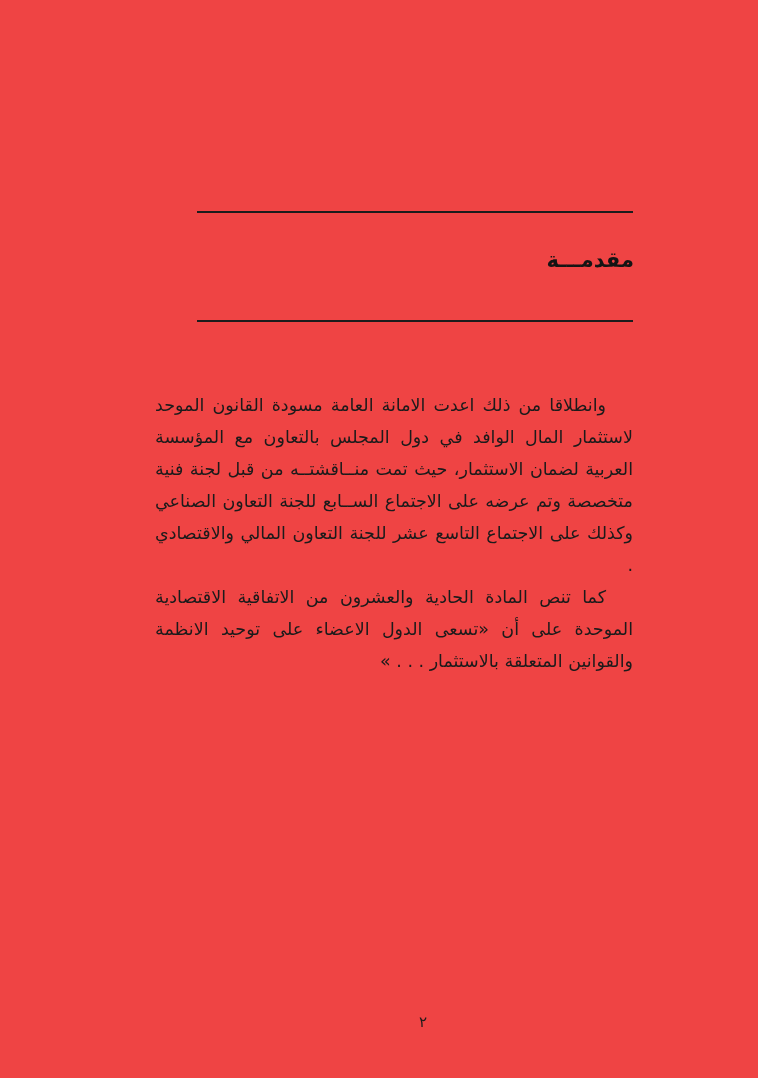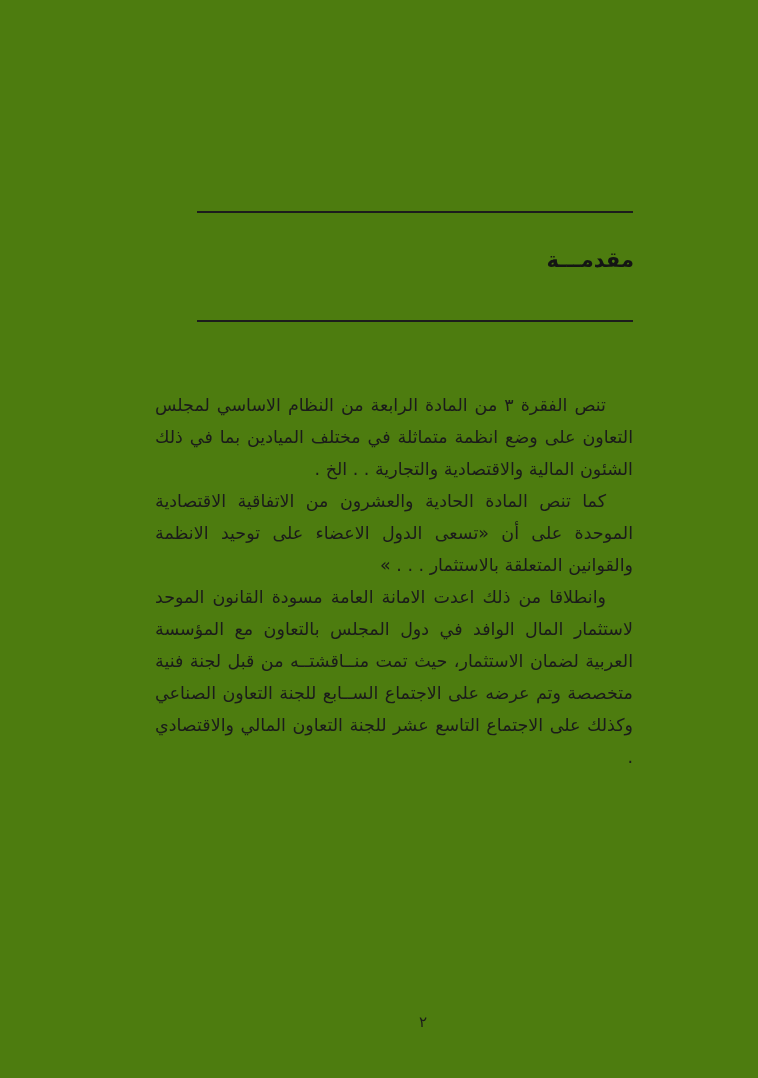--- a/index.html
+++ b/index.html
@@ -4,21 +4,21 @@
 <style>
   html, body {
     margin: 0;
     padding: 0;
     background: #ffffff;
   }
   .page {
     position: relative;
     width: 758px;
     height: 1078px;
-    background: #4d7c0f;
+    background: #ef4444;
     font-family: "DejaVu Sans", sans-serif;
     color: #1b1b1b;
     overflow: hidden;
     direction: rtl;
   }
   .rule {
     position: absolute;
     left: 197px;
     width: 436px;
     height: 2px;
@@ -67,20 +67,19 @@
 
 <div class="page">
 
   <div class="rule rule-top"></div>
 
   <h1 class="title">مقدمـــة</h1>
 
   <div class="rule rule-bottom"></div>
 
   <div class="body-text">
-    <p>تنص الفقرة ٣ من المادة الرابعة من النظام الاساسي لمجلس التعاون على وضع انظمة متماثلة في مختلف الميادين بما في ذلك الشئون المالية والاقتصادية والتجارية . . الخ .</p>
+    <p>وانطلاقا من ذلك اعدت الامانة العامة مسودة القانون الموحد لاستثمار المال الوافد في دول المجلس بالتعاون مع المؤسسة العربية لضمان الاستثمار، حيث تمت منــاقشتــه من قبل لجنة فنية متخصصة وتم عرضه على الاجتماع الســابع للجنة التعاون الصناعي وكذلك على الاجتماع التاسع عشر للجنة التعاون المالي والاقتصادي .</p>
     <p>كما تنص المادة الحادية والعشرون من الاتفاقية الاقتصادية الموحدة على أن «تسعى الدول الاعضاء على توحيد الانظمة والقوانين المتعلقة بالاستثمار . . . »</p>
-    <p>وانطلاقا من ذلك اعدت الامانة العامة مسودة القانون الموحد لاستثمار المال الوافد في دول المجلس بالتعاون مع المؤسسة العربية لضمان الاستثمار، حيث تمت منــاقشتــه من قبل لجنة فنية متخصصة وتم عرضه على الاجتماع الســابع للجنة التعاون الصناعي وكذلك على الاجتماع التاسع عشر للجنة التعاون المالي والاقتصادي .</p>
   </div>
 
   <div class="page-number">٢</div>
 
 </div>
 
 </body></html>

